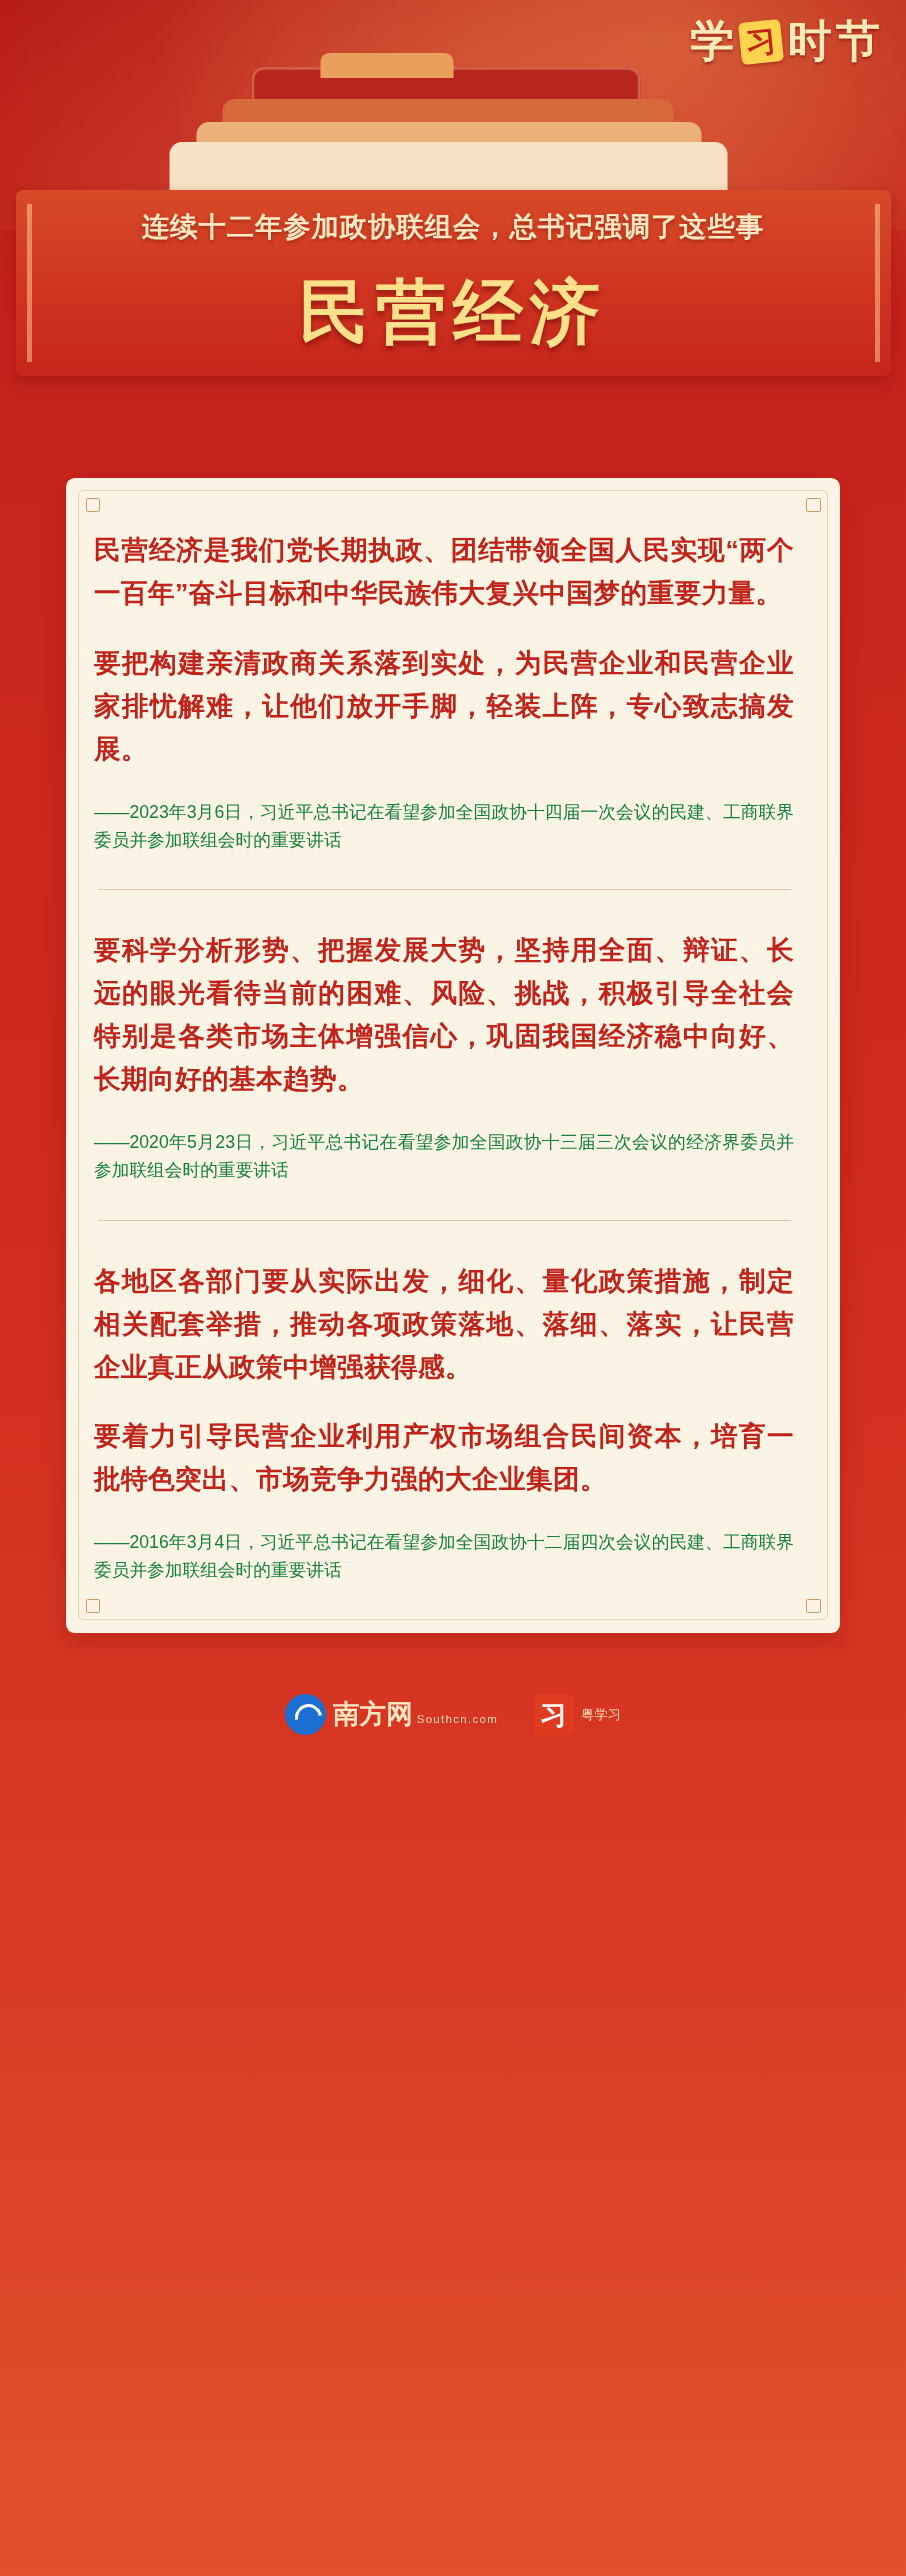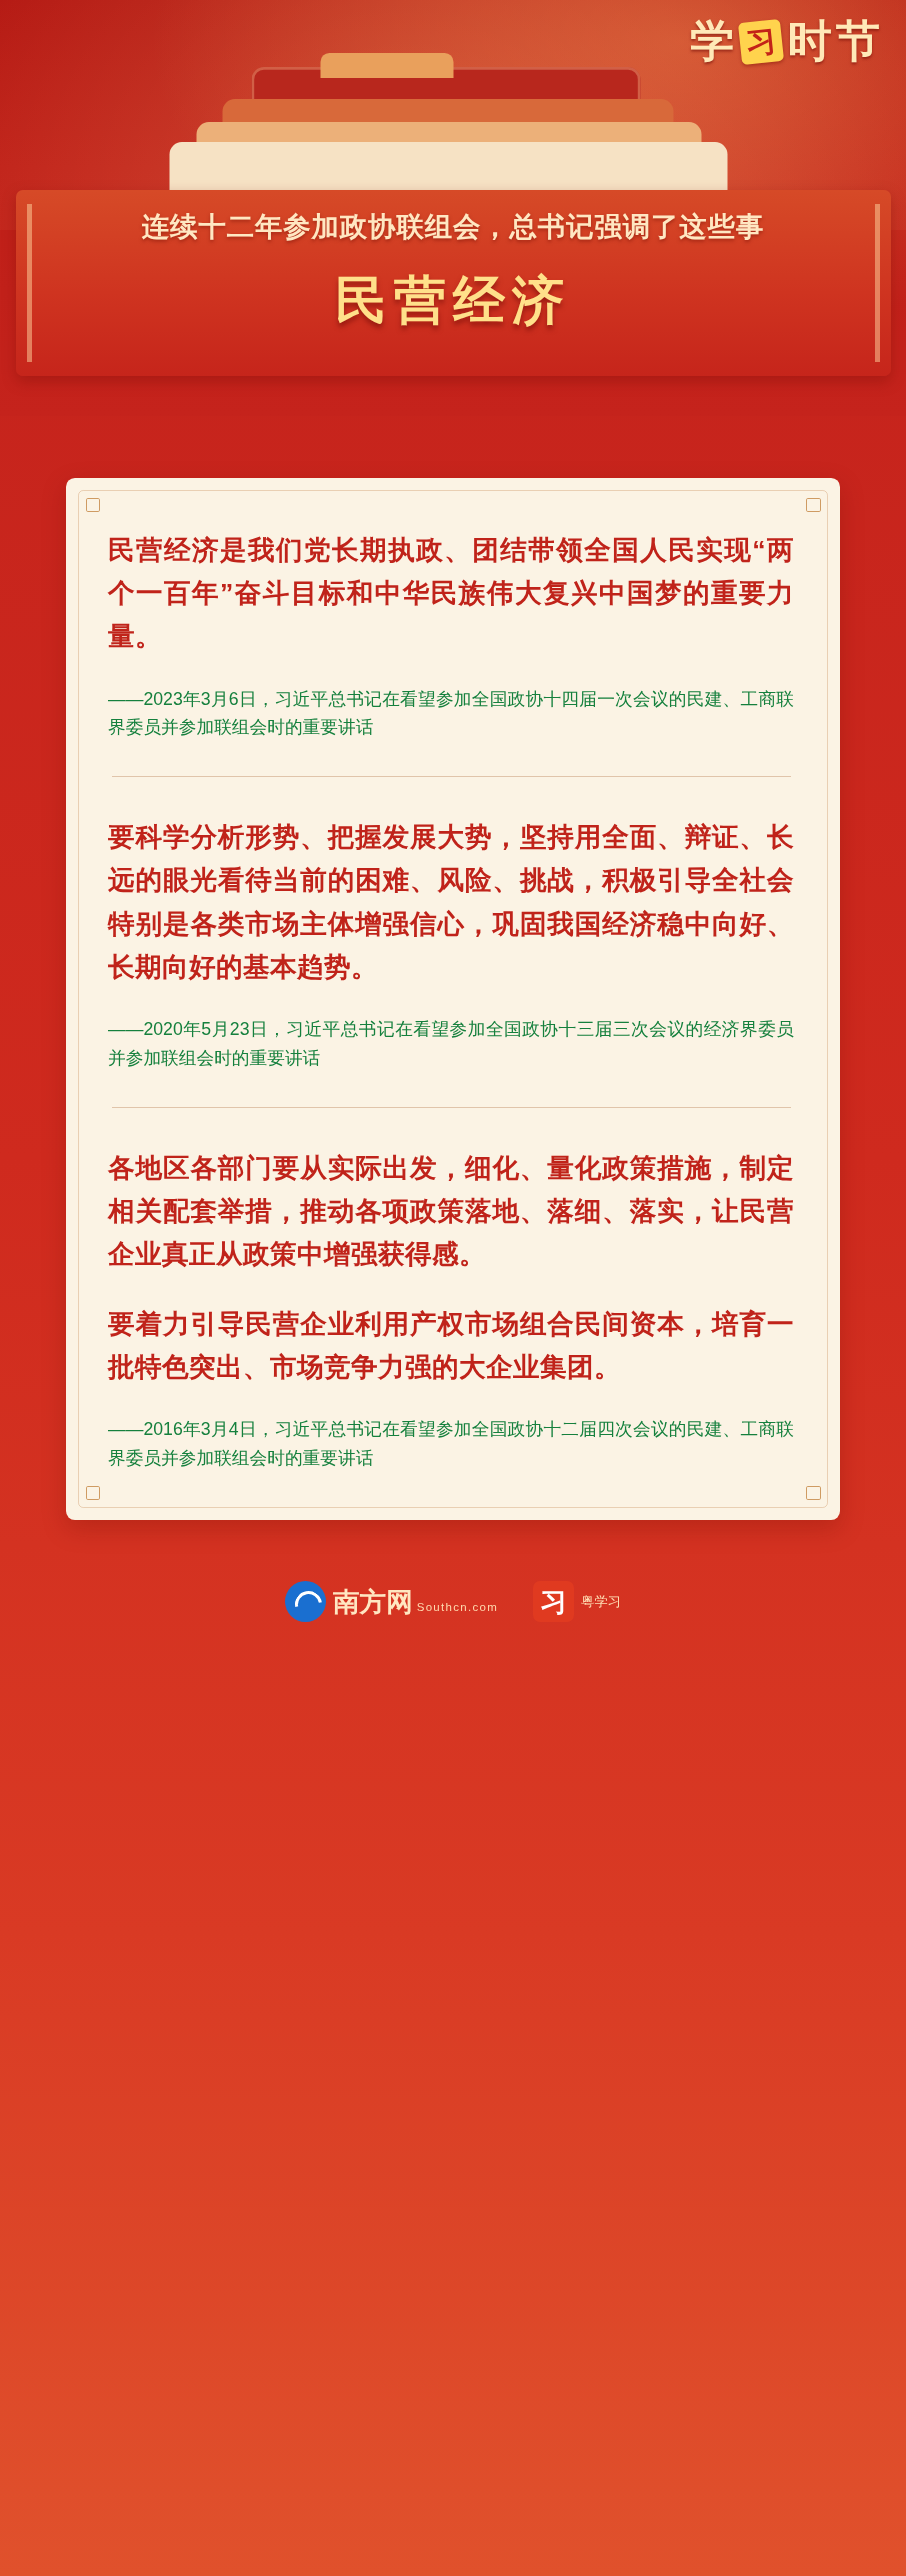--- a/index.html
+++ b/index.html
@@ -134,39 +134,39 @@
     color: #ffe7c2;
     letter-spacing: 0.9px;
     z-index: 5;
     text-shadow: 0 1.8px 3.5px rgba(120,15,5,0.5);
   }
   .maintitle {
     position: absolute;
     left: 0; right: 0;
     top: 266px;
     text-align: center;
-    font-size: 52px;
+    font-size: 70px;
     font-weight: bold;
     color: #ffe08a;
     letter-spacing: 7px;
     z-index: 5;
     text-shadow: 0 3.5px 5.3px rgba(110,10,5,0.55);
   }
 
   
   .card-wrap {
     position: relative;
     margin: 62px 66px 0 66px;
     z-index: 3;
   }
   .card {
     position: relative;
     background: #fbf3e4;
     border-radius: 8.9px;
-    padding: 51px 46px 48px 42px;
+    padding: 51px 46px 48px 28px;
     box-shadow: 0 8.9px 23px rgba(120,15,5,0.28);
   }
   .card:before {
     content: "";
     position: absolute;
     inset: 12.4px;
     border: 0.9px solid rgba(200,140,90,0.35);
     border-radius: 5.3px;
     pointer-events: none;
   }
@@ -304,20 +304,21 @@
 
   <div class="card-wrap">
     <div class="card">
       <div class="corner c-tl"></div>
       <div class="corner c-tr"></div>
       <div class="corner c-bl"></div>
       <div class="corner c-br"></div>
 
       <div>
         <p class="quote">民营经济是我们党长期执政、团结带领全国人民实现“两个一百年”奋斗目标和中华民族伟大复兴中国梦的重要力量。</p>
+        <p class="quote">要把构建亲清政商关系落到实处，为民营企业和民营企业家排忧解难，让他们放开手脚，轻装上阵，专心致志搞发展。</p>
         <p class="source">——2023年3月6日，习近平总书记在看望参加全国政协十四届一次会议的民建、工商联界委员并参加联组会时的重要讲话</p>
       </div>
 
       <div class="divider"></div>
 
       <div>
         <p class="quote">要科学分析形势、把握发展大势，坚持用全面、辩证、长远的眼光看待当前的困难、风险、挑战，积极引导全社会特别是各类市场主体增强信心，巩固我国经济稳中向好、长期向好的基本趋势。</p>
         <p class="source">——2020年5月23日，习近平总书记在看望参加全国政协十三届三次会议的经济界委员并参加联组会时的重要讲话</p>
       </div>
 

